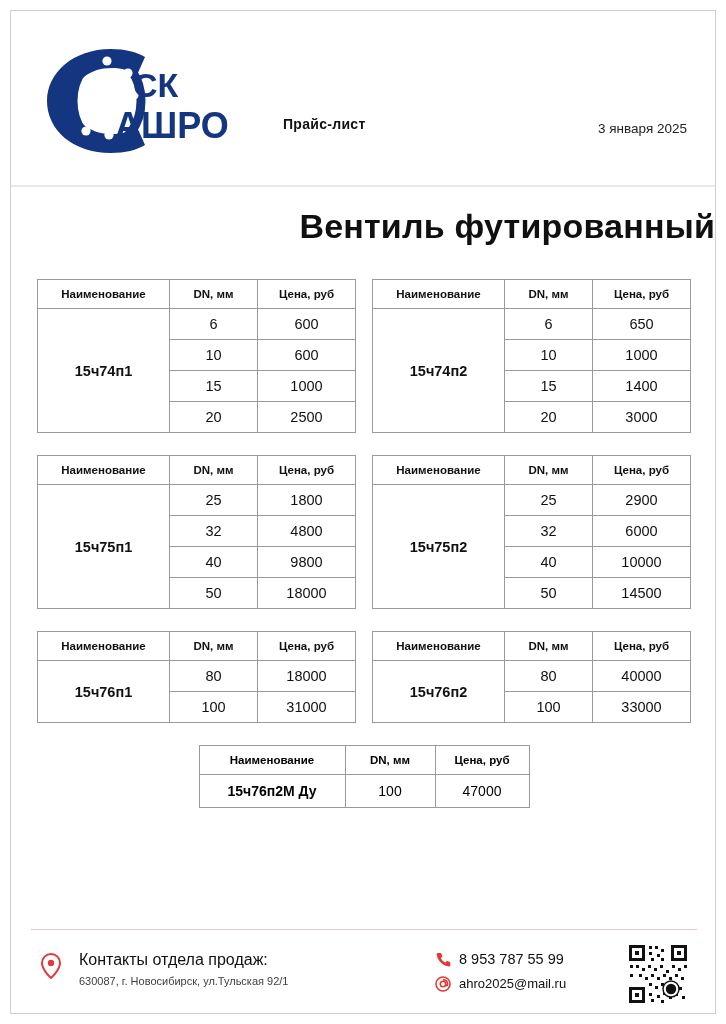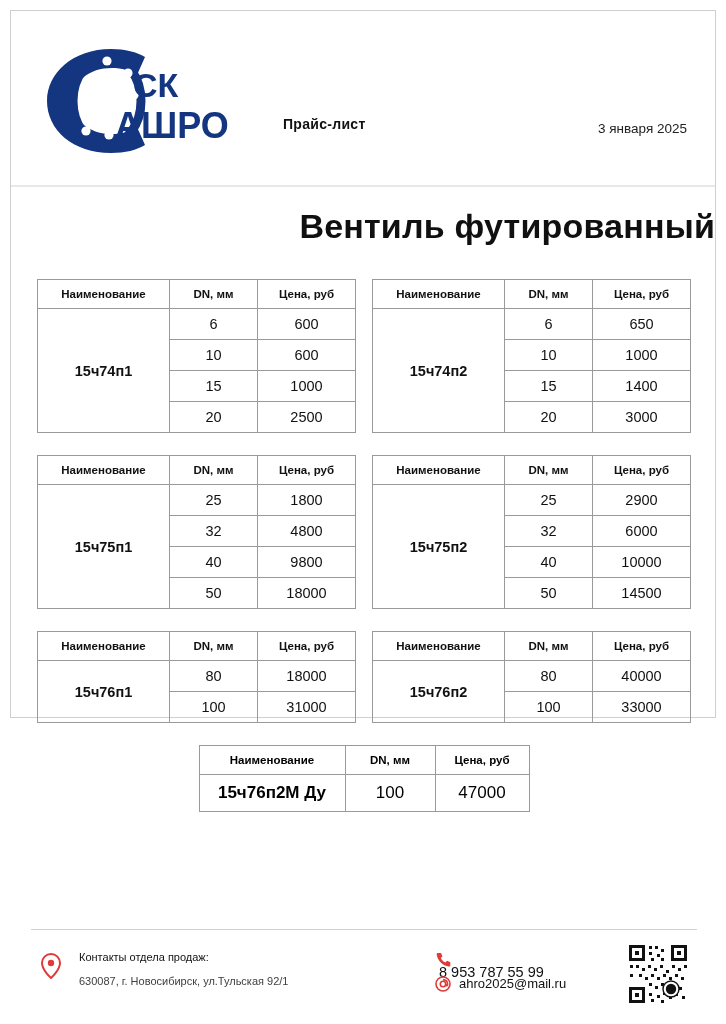--- a/index.html
+++ b/index.html
@@ -17,21 +17,21 @@
     background: #ffffff;
     margin: 0 auto;
     overflow: hidden;
     box-sizing: border-box;
   }
   .sheet {
     position: absolute;
     left: 10px;
     top: 10px;
     width: 706px;
-    height: 708px;
+    height: 1004px;
     background: #ffffff;
     border: 1px solid #cfcfcf;
     box-sizing: border-box;
   }
 
   
   .header {
     position: absolute;
     left: 0;
     top: 0;
@@ -146,21 +146,21 @@
     text-align: center;
     box-sizing: border-box;
   }
   .tbl-single th {
     font-size: 11.5px;
     font-weight: bold;
     padding: 8px 2px;
   }
   .tbl-single td {
     padding: 8px 2px;
-    font-size: 17px;
+    font-size: 14px;
   }
   .s-col-name { width: 146px; }
   .s-col-dn   { width: 90px; }
   .s-col-price{ width: 94px; }
 
   
   .footer-rule {
     position: absolute;
     left: 20px;
     top: 918px;
@@ -177,44 +177,43 @@
   }
   .pin-icon {
     position: absolute;
     left: 30px;
     top: 14px;
   }
   .contacts-title {
     position: absolute;
     left: 68px;
     top: 12px;
-    font-size: 11px;
+    font-size: 16px;
     color: #111;
   }
   .contacts-addr {
     position: absolute;
     left: 68px;
     top: 36px;
     font-size: 11px;
     color: #404040;
   }
   .phone-icon {
     position: absolute;
     left: 424px;
     top: 12px;
     color: #e03a3a;
     font-size: 15px;
   }
   .phone-text {
     position: absolute;
-    left: 428px;
+    left: 448px;
     top: 12px;
     font-size: 14.5px;
     color: #111;
-    margin-top: 13px;
   }
   .mail-icon {
     position: absolute;
     left: 424px;
     top: 37px;
     color: #e03a3a;
     font-size: 14px;
   }
   .mail-text {
     position: absolute;

